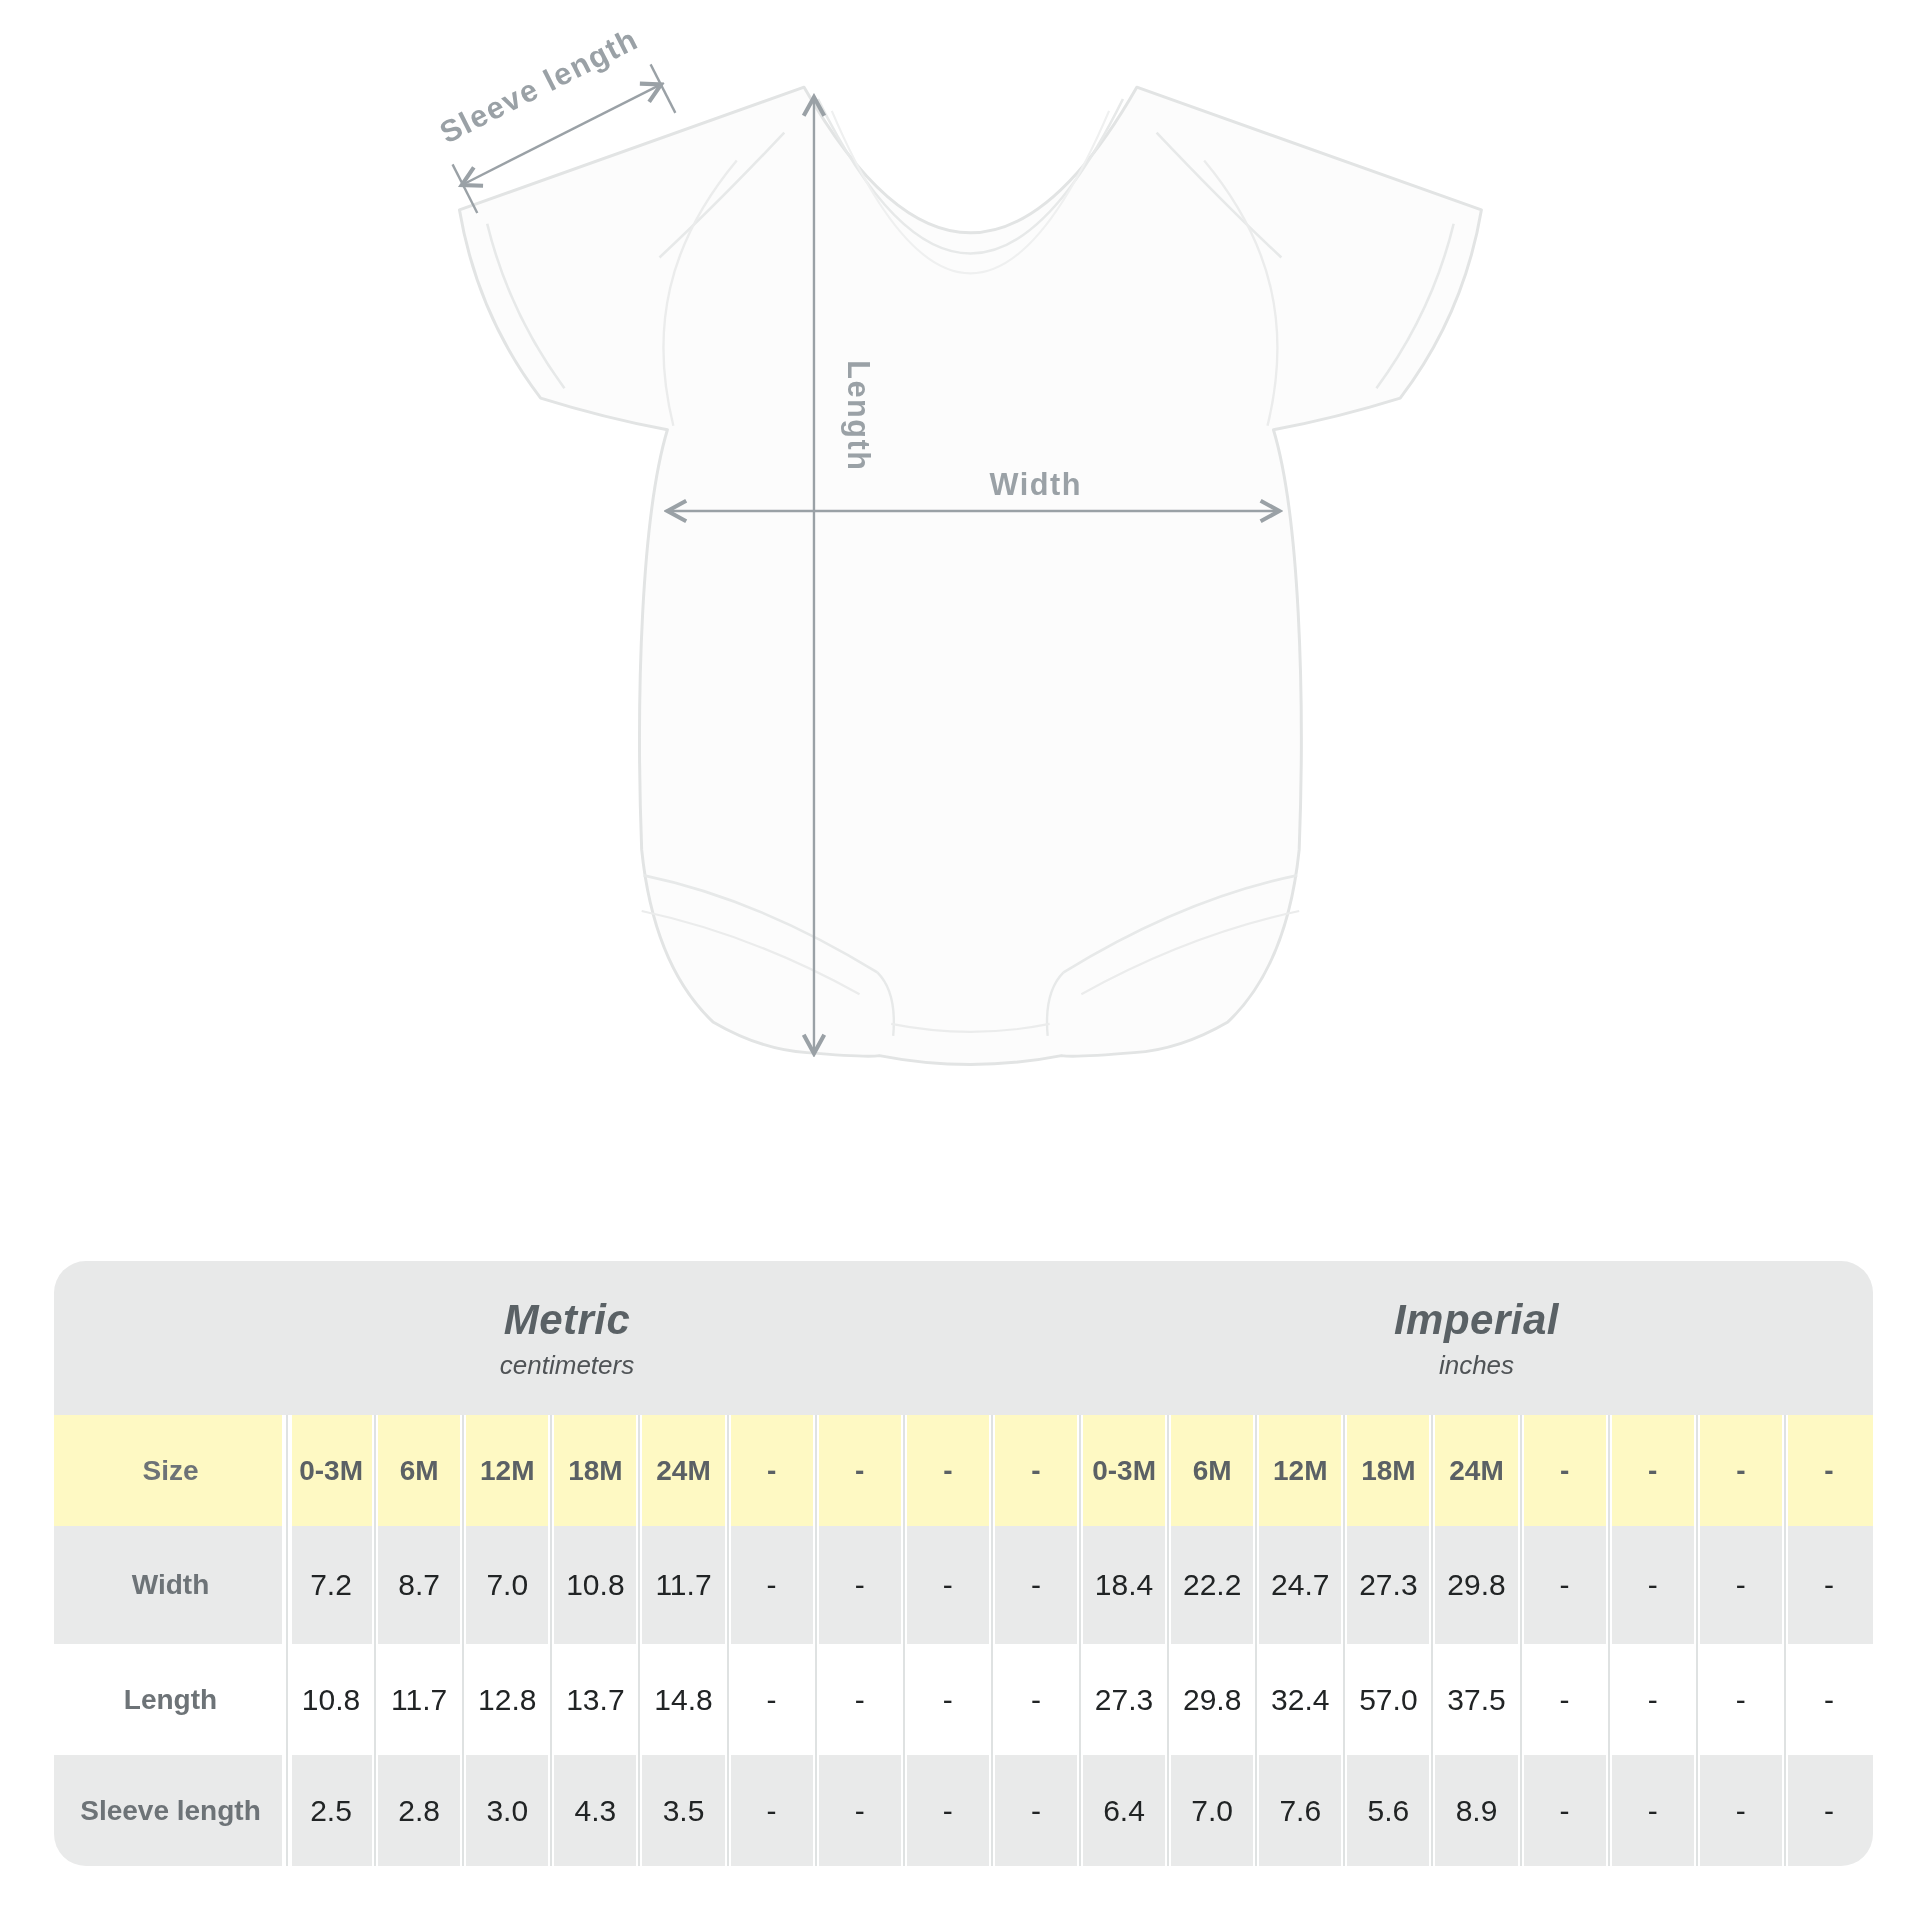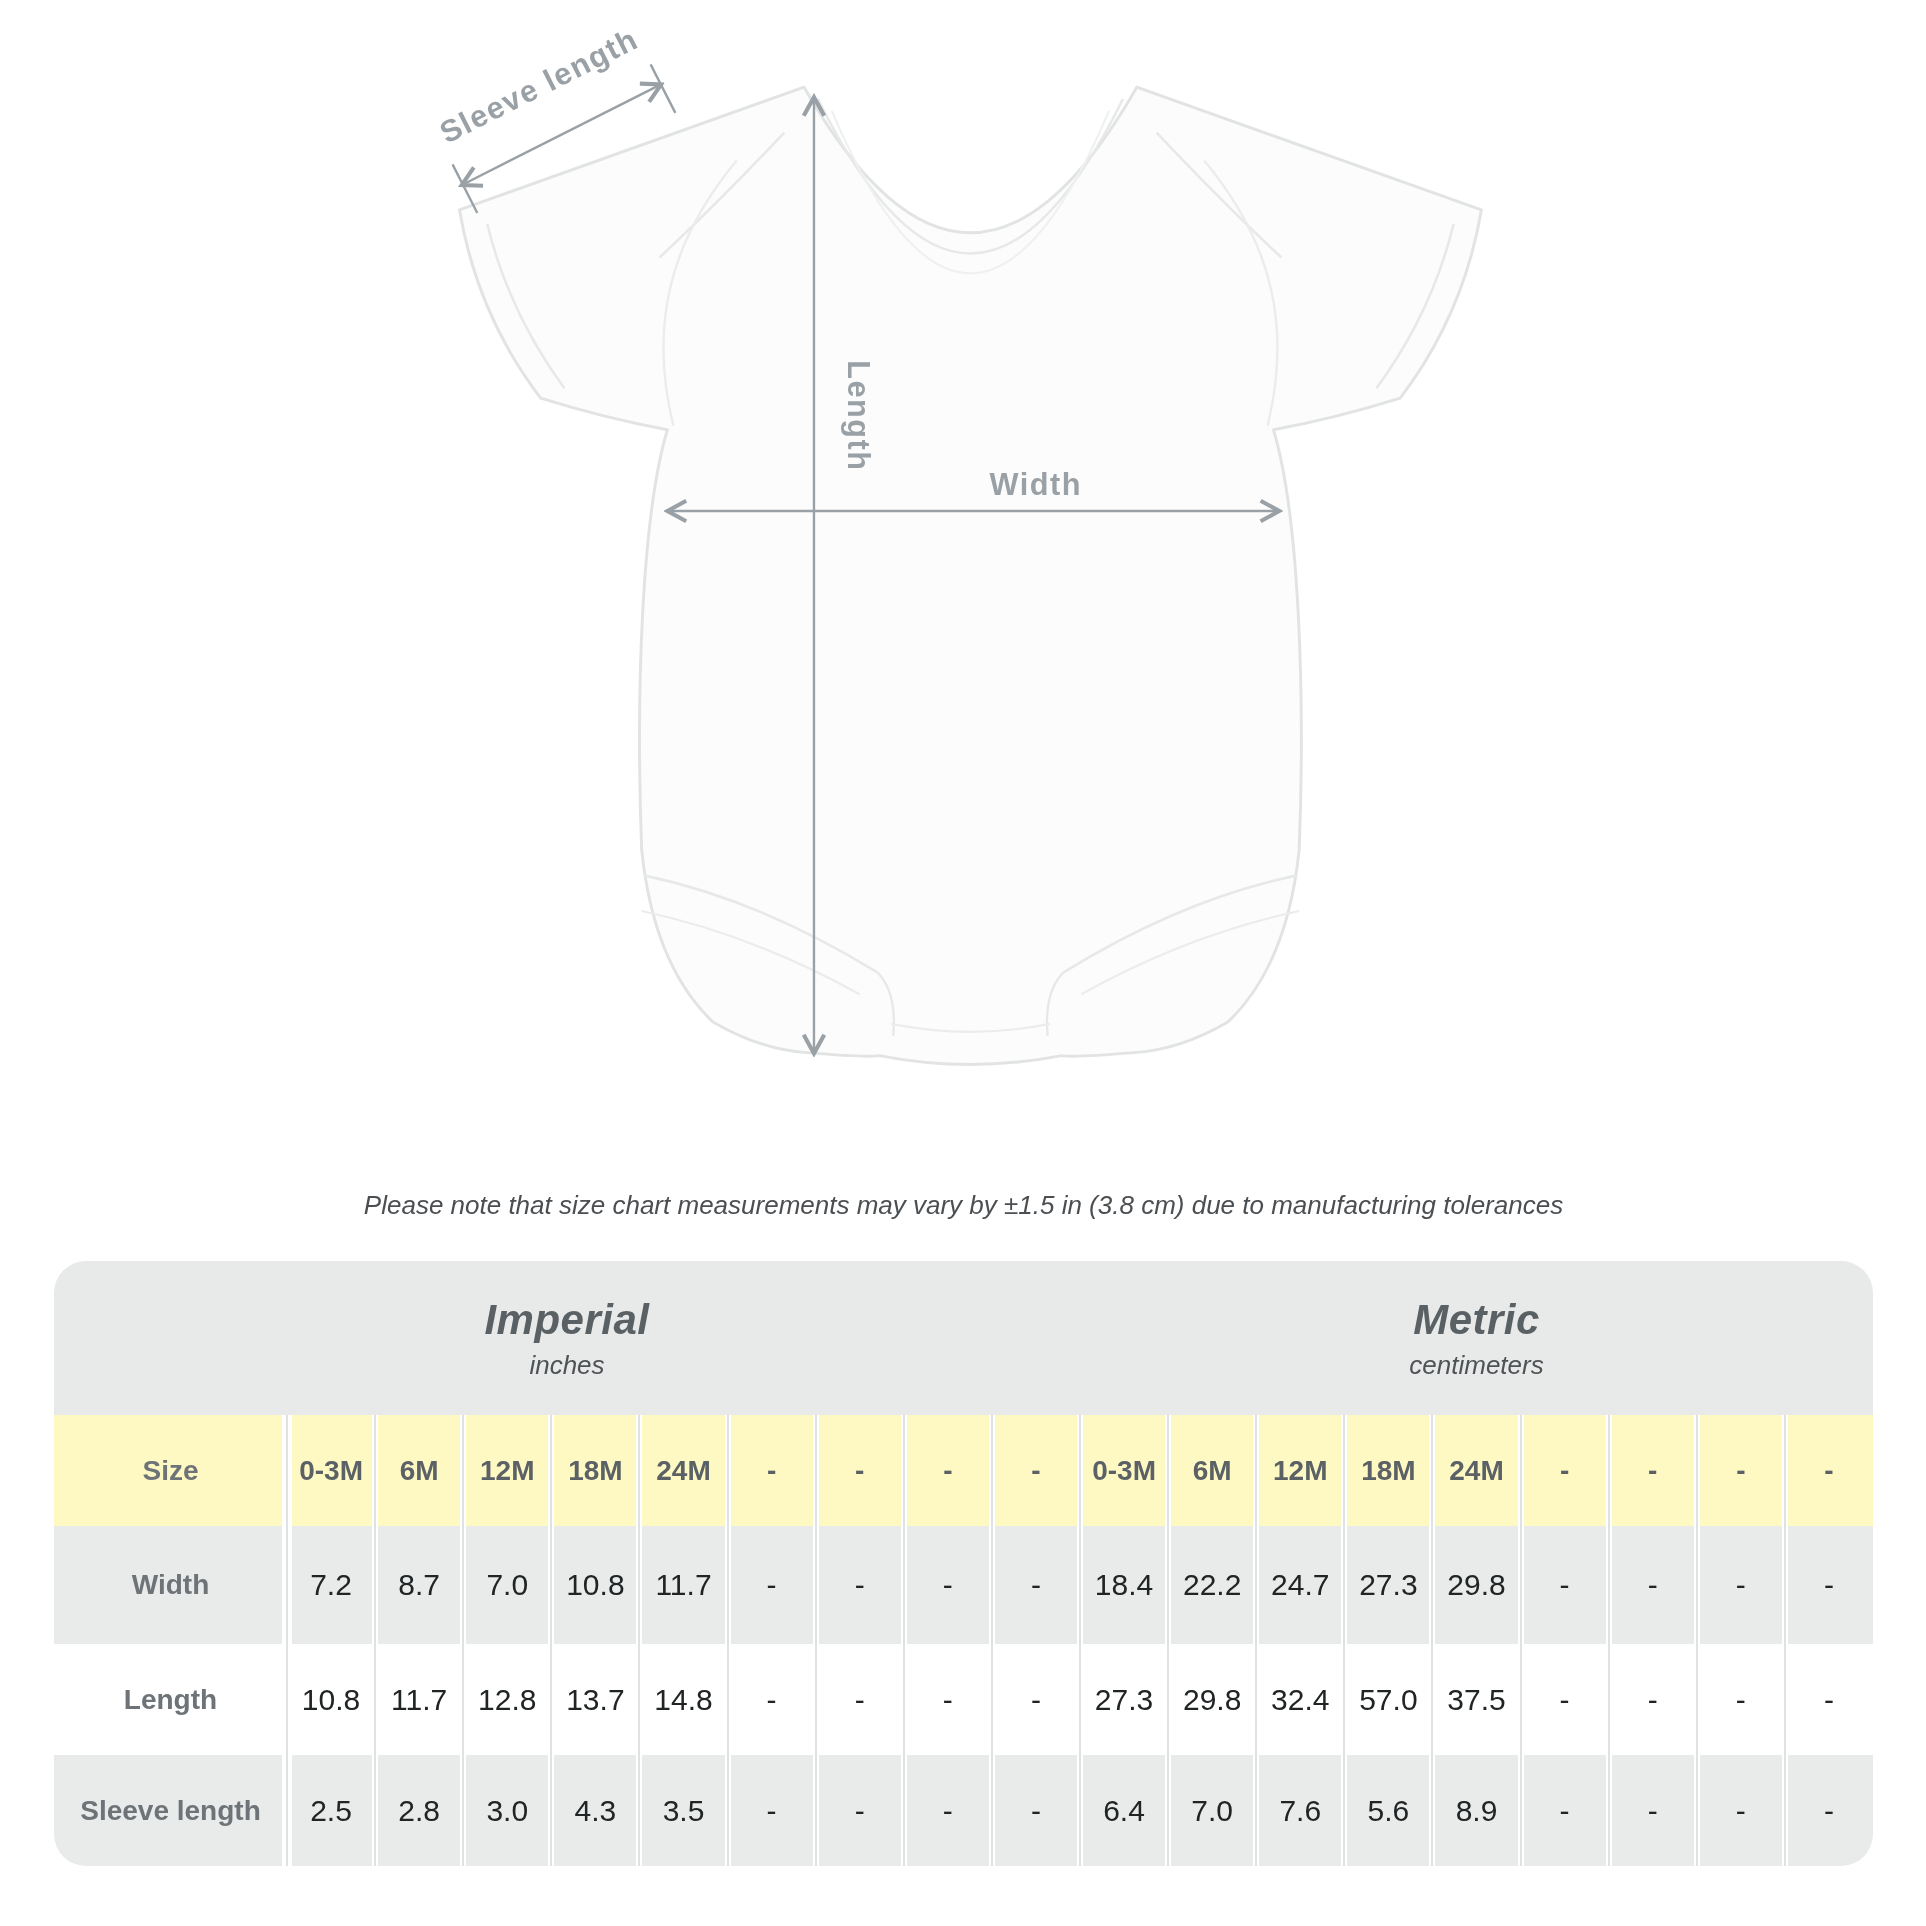--- a/index.html
+++ b/index.html
@@ -115,31 +115,30 @@
         <line x1="457" y1="166" x2="482" y2="215"></line>
         <line x1="657" y1="65" x2="682" y2="114"></line>
       </g>
 
       <text class="dim-label" transform="translate(549,96) rotate(-26.8)" text-anchor="middle" font-size="31" fill="#9aa1a6">Sleeve length</text>
       <text class="dim-label" transform="translate(856,420) rotate(90)" text-anchor="middle" font-size="31" fill="#9aa1a6">Length</text>
       <text class="dim-label" x="1046" y="500" text-anchor="middle" font-size="31" fill="#9aa1a6">Width</text>
     </svg>
   </div>
 
-  <div class="page-subtitle">Please note that size chart measurements may vary by ±1.5 in (3.8 cm) due to manufacturing tolerances</div>
 
   <div class="sizetable">
     <div class="thead">
       <div class="hgroup">
+        <div class="hname">Metric</div>
+        <div class="hunit">centimeters</div>
+      </div>
+      <div class="hgroup">
         <div class="hname">Imperial</div>
         <div class="hunit">inches</div>
-      </div>
-      <div class="hgroup">
-        <div class="hname">Metric</div>
-        <div class="hunit">centimeters</div>
       </div>
     </div>
     <div>
         <div class="trow r0">
           <div class="cell label">Size</div>
           <div class="cell">0-3M</div>
           <div class="cell">6M</div>
           <div class="cell">12M</div>
           <div class="cell">18M</div>
           <div class="cell">24M</div>

